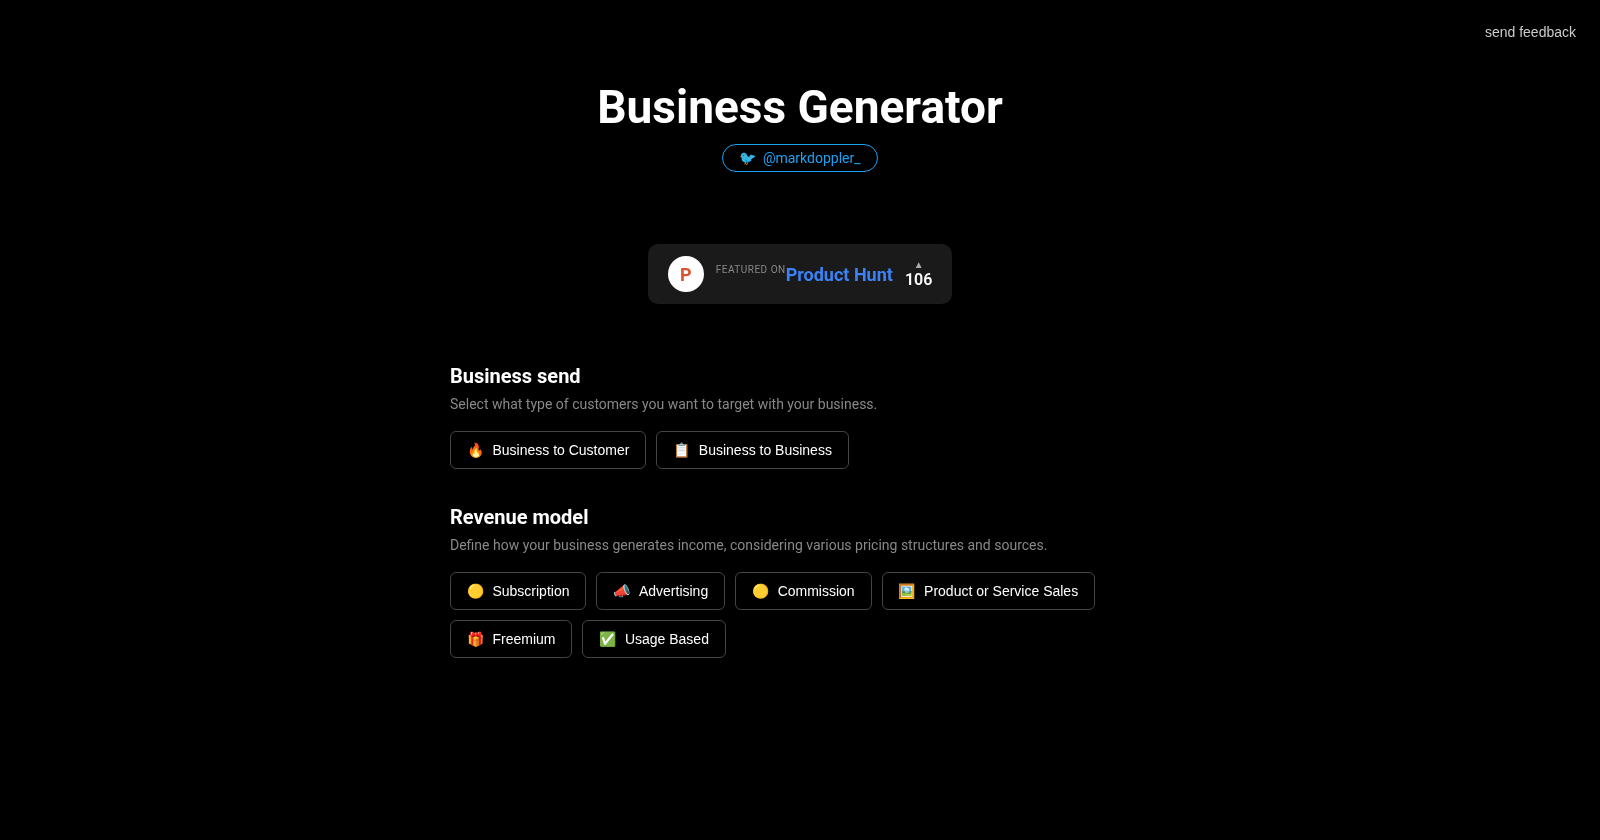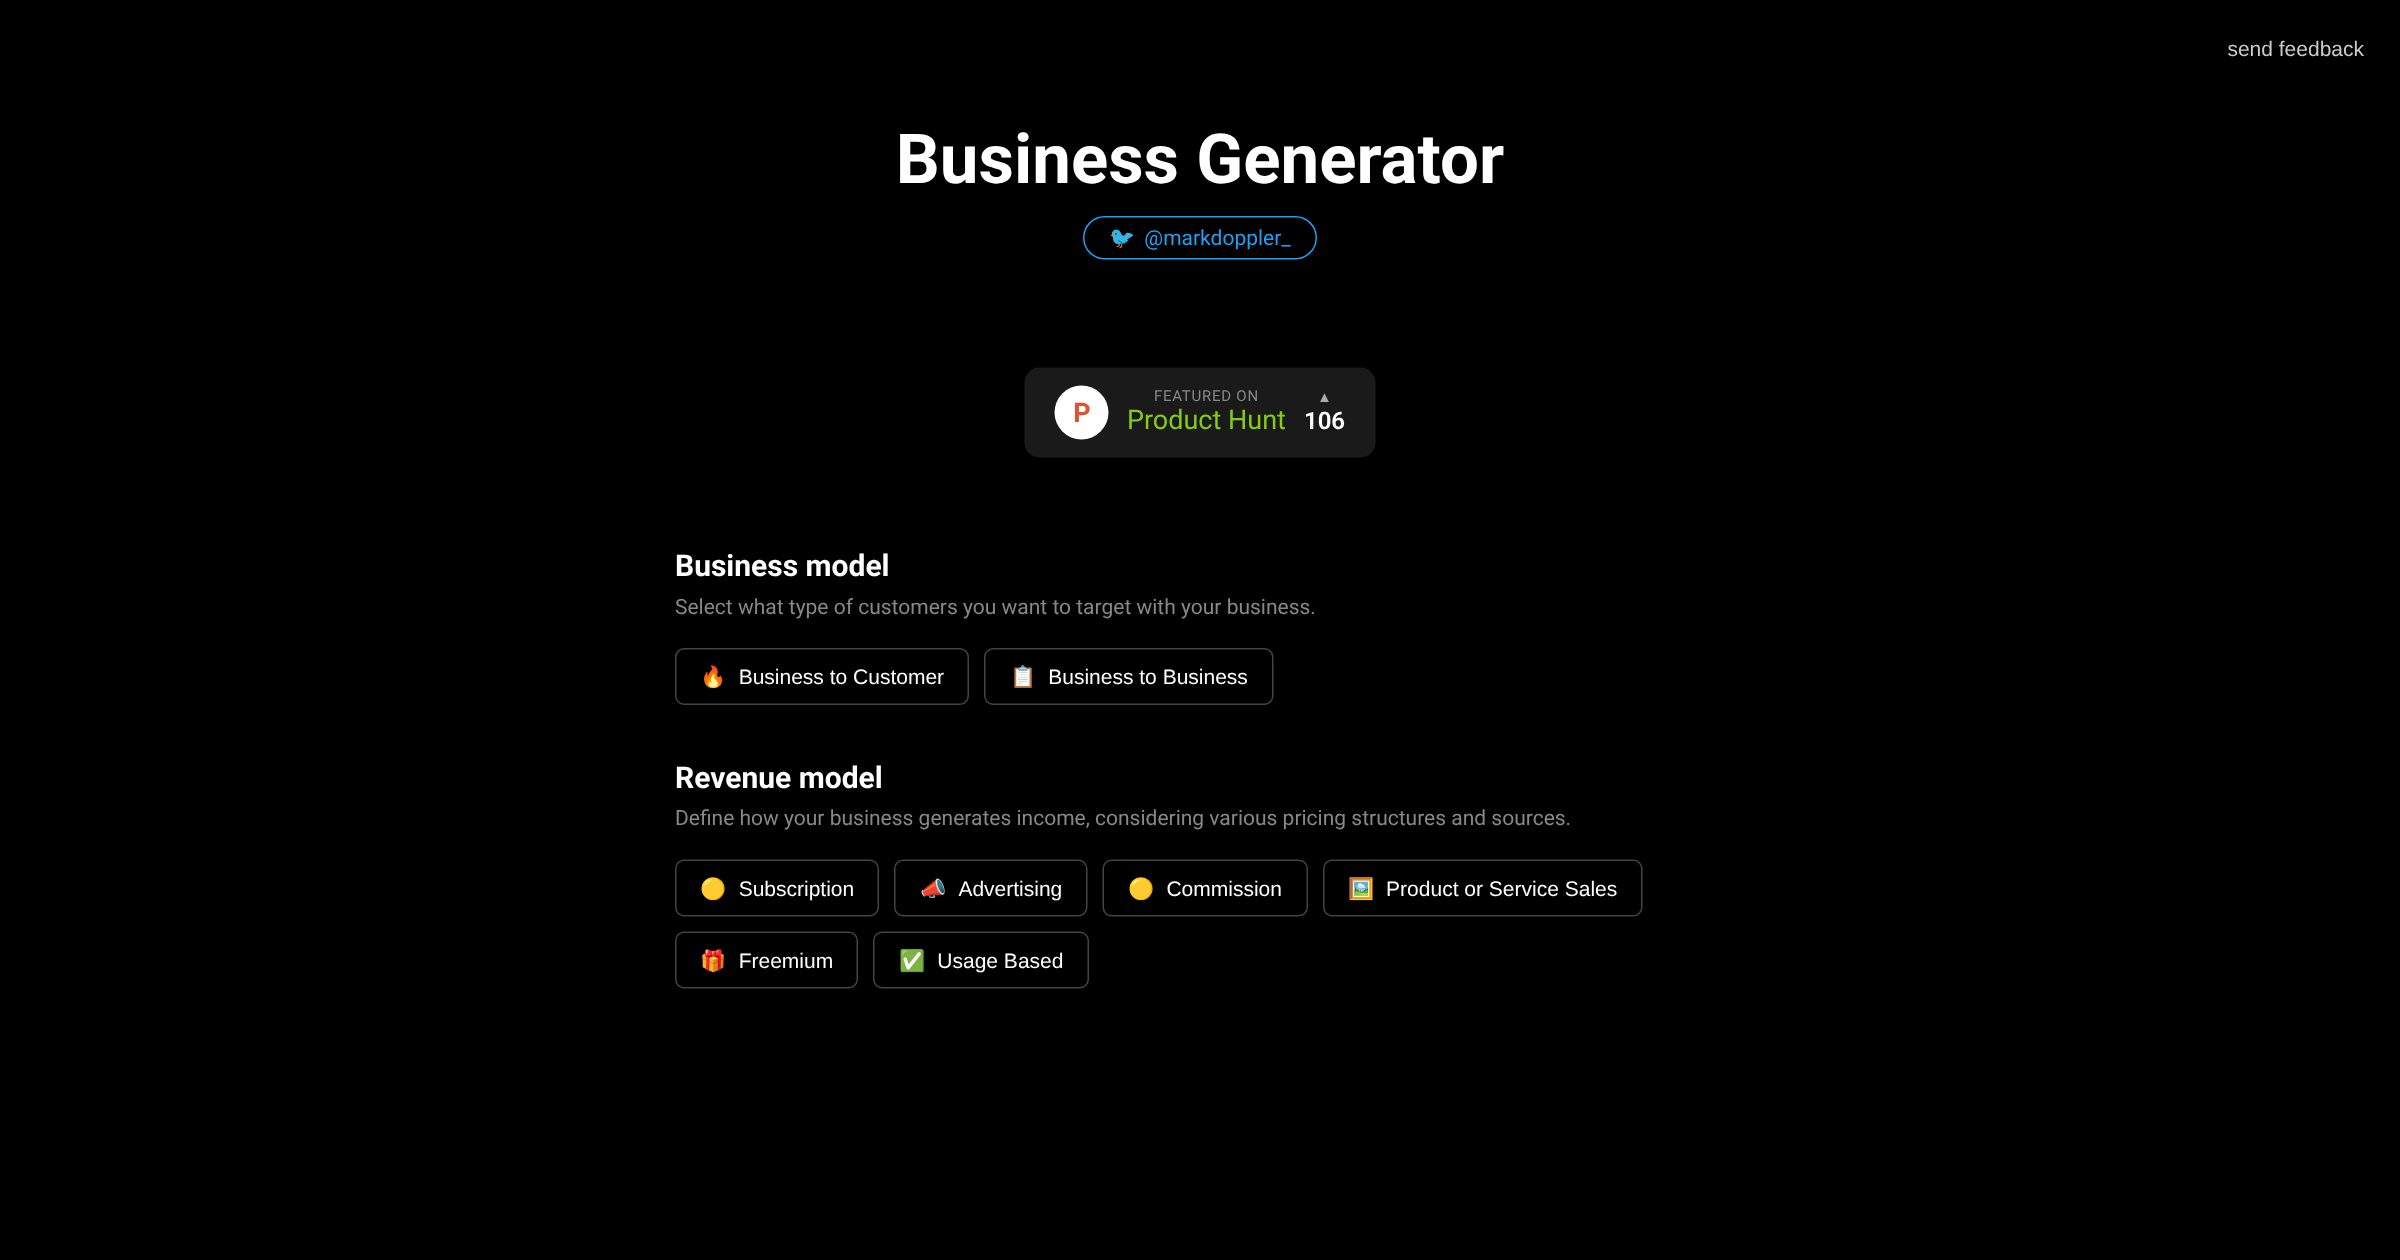--- a/index.html
+++ b/index.html
@@ -86,34 +86,34 @@
       align-items: center;
       justify-content: center;
       font-weight: 700;
       font-size: 18px;
       color: #da552f;
       flex-shrink: 0;
     }
 
     .ph-text {
       display: flex;
-      flex-direction: column;
+      flex-direction: row;
     }
 
     .ph-featured-on {
       font-size: 10px;
       color: #888888;
       text-transform: uppercase;
       letter-spacing: 0.5px;
     }
 
     .ph-name {
       font-size: 18px;
-      font-weight: 400;
-      color: #84cc16;
+      font-weight: 700;
+      color: #3b82f6;
     }
 
     .ph-votes {
       display: flex;
       flex-direction: column;
       align-items: center;
       color: #ffffff;
       font-size: 13px;
     }
 
@@ -195,21 +195,21 @@
         <span class="ph-triangle">▲</span>
         <span class="ph-count">106</span>
       </div>
     </div>
   </div>
 </div>
 
 <div class="main-content">
 
   <div class="section">
-    <h2 class="section-title">Business model</h2>
+    <h2 class="section-title">Business send</h2>
     <p class="section-desc">Select what type of customers you want to target with your business.</p>
     <div class="button-group">
       <button class="option-button">
         <span>🔥</span>
         <span>Business to Customer</span>
       </button>
       <button class="option-button">
         <span>📋</span>
         <span>Business to Business</span>
       </button>

